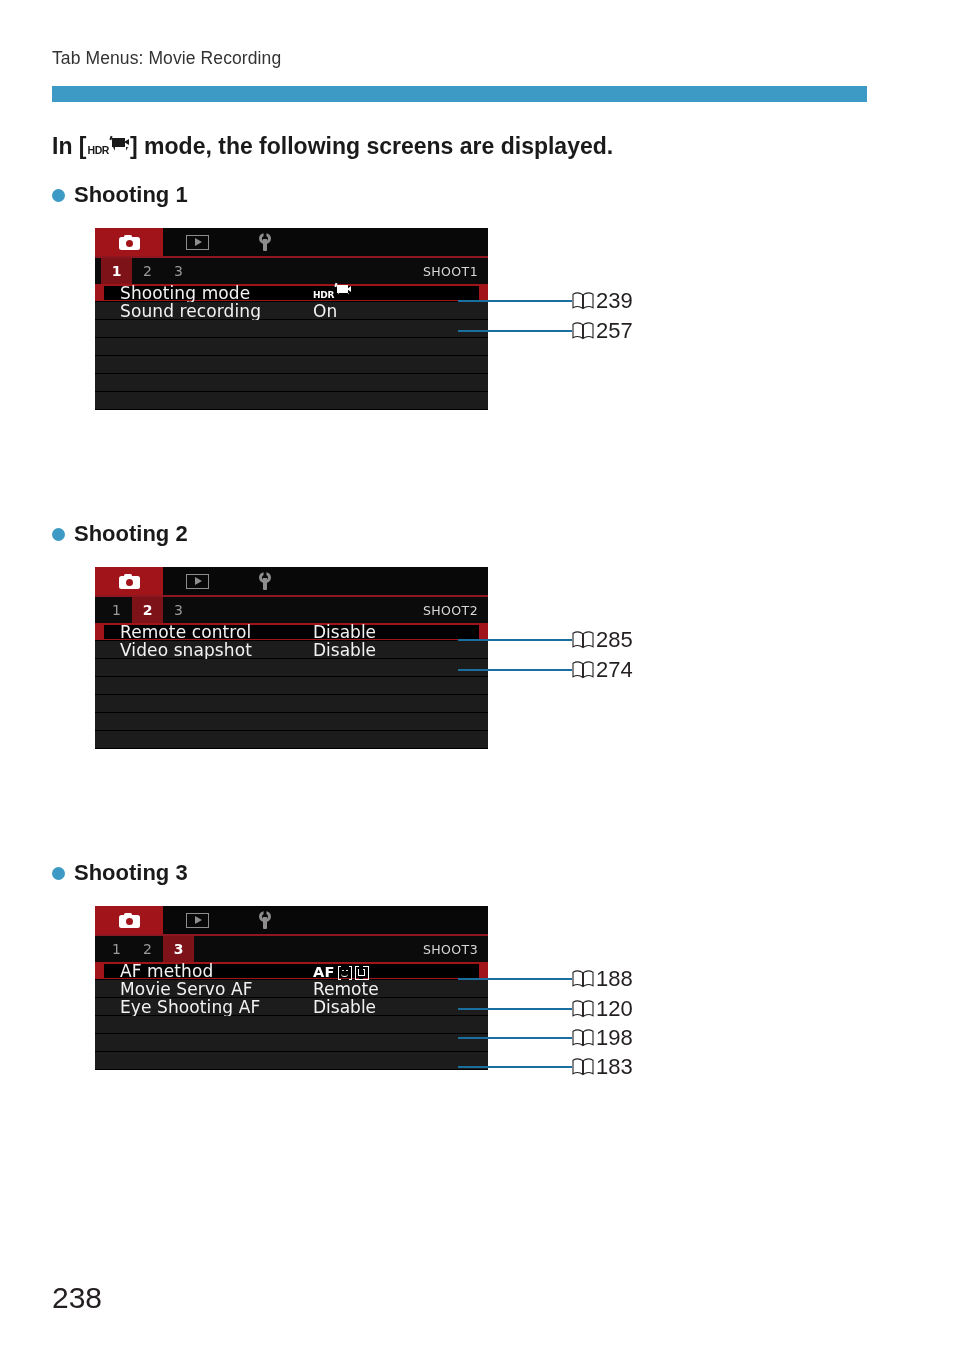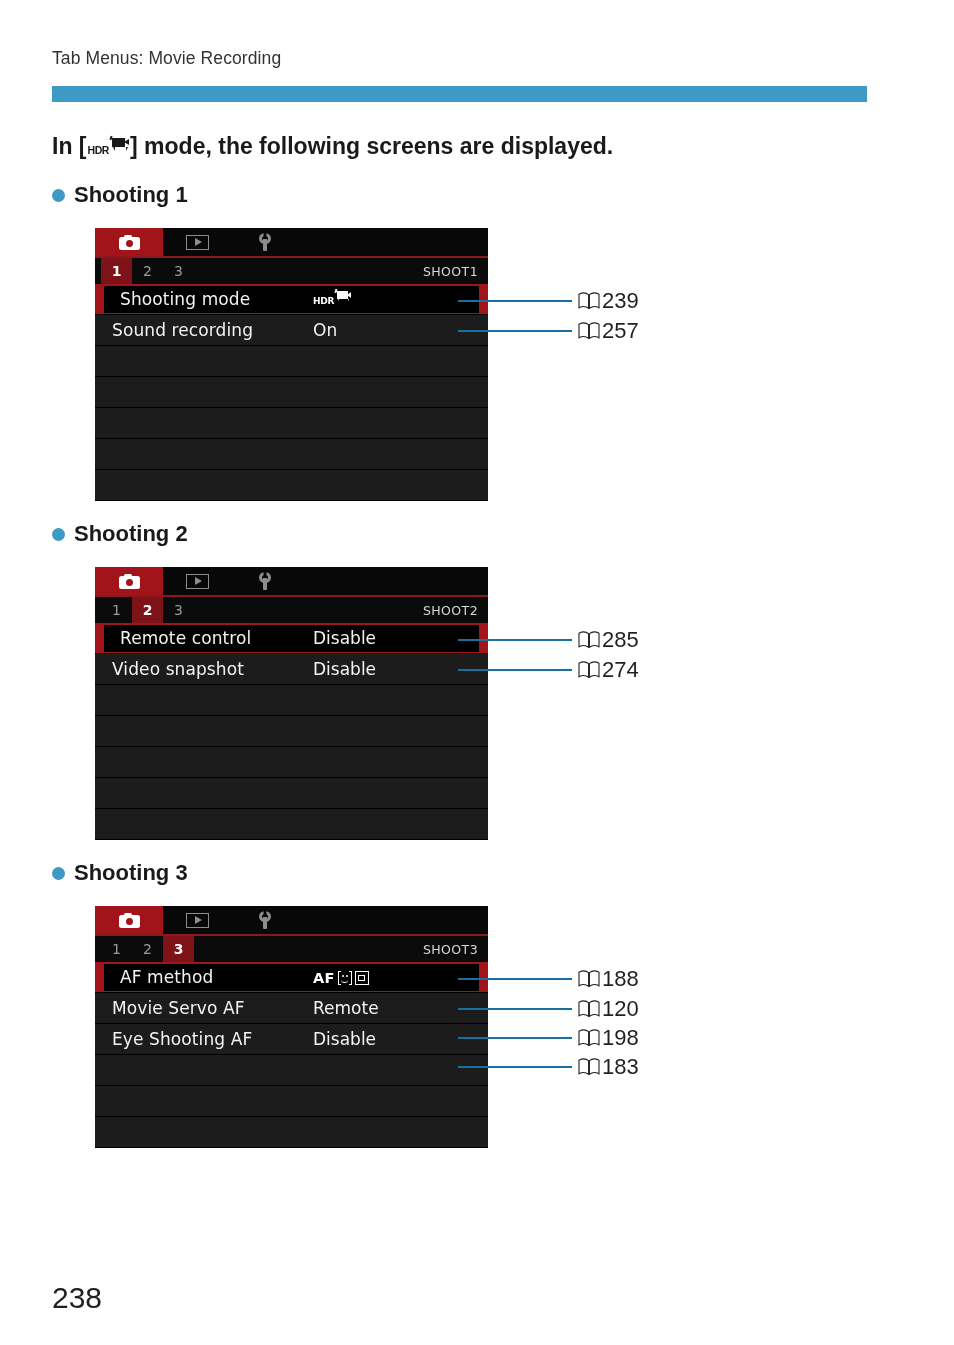--- a/index.html
+++ b/index.html
@@ -251,26 +251,27 @@
     color: #d8d8d8;
     letter-spacing: 0.4px;
   }
 
   .menu-rows {
     background: #1c1c1c;
   }
 
   .mrow {
     position: relative;
-    height: 31px;
+    height: 18px;
     display: flex;
     align-items: center;
     border-bottom: 1.5px solid #000000;
     box-sizing: border-box;
     background: #1c1c1c;
+    padding-left: 8px;
   }
   .mrow.empty { background: #1c1c1c; }
 
   .mrow.selected {
     background: #a11419;
     border-bottom: 1.5px solid #000000;
   }
   .mrow.selected .inner {
     position: absolute;
     left: 9px;
@@ -336,21 +337,21 @@
     position: absolute; left: 3px; top: 9px;
     width: 9px; height: 7px;
     border-left: 1.8px solid #ffffff;
     border-right: 1.8px solid #ffffff;
     clip-path: polygon(0 0, 100% 0, 72% 100%, 28% 100%);
   }
 
   
   .val-af-method {
     display: inline-flex;
-    align-items: center;
+    align-items: flex-end;
     gap: 3px;
   }
   .val-af-method .af-text {
     font-size: 14.5px;
     font-weight: bold;
     color: #ffffff;
     letter-spacing: 0.3px;
   }
   .glyph-face {
     position: relative;
@@ -415,21 +416,21 @@
     height: 0;
   }
   .leader {
     height: 2px;
     background: #1a6fa0;
     flex: 0 0 auto;
   }
   .pageref {
     display: flex;
     align-items: center;
-    margin-left: 6px;
+    margin-left: 0;
     transform: translateY(0px);
   }
   .book-icon {
     position: relative;
     width: 22px;
     height: 18px;
     flex: 0 0 auto;
     margin-right: 2px;
   }
   .book-icon svg { display: block; }

